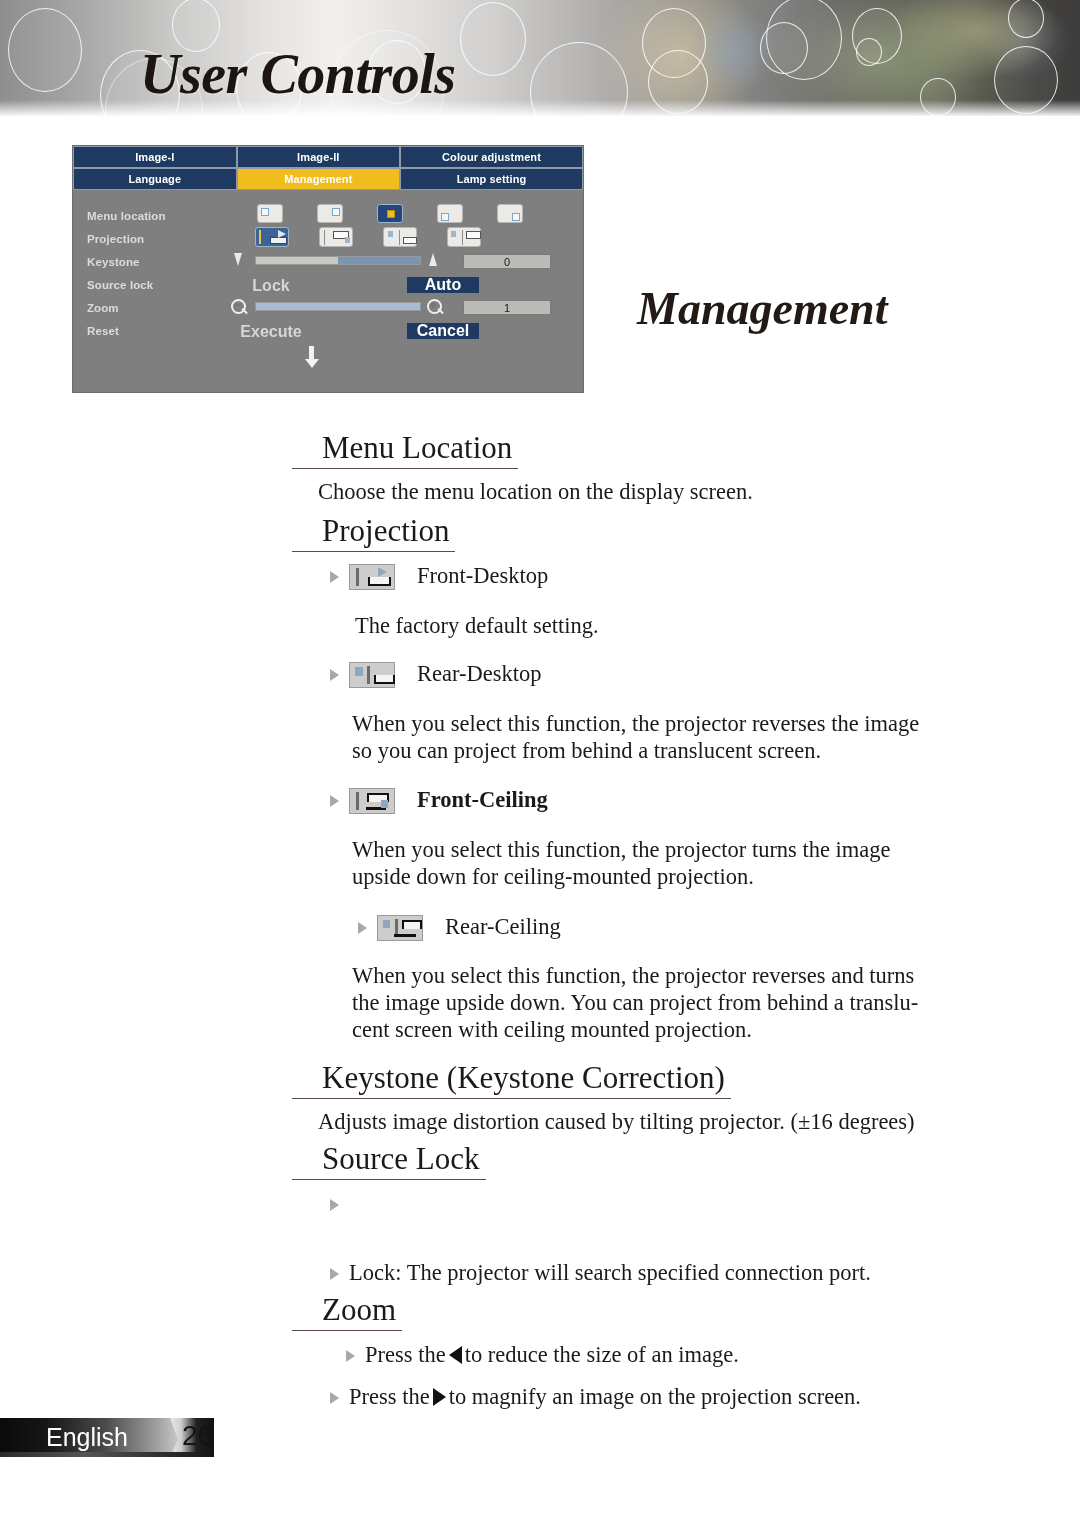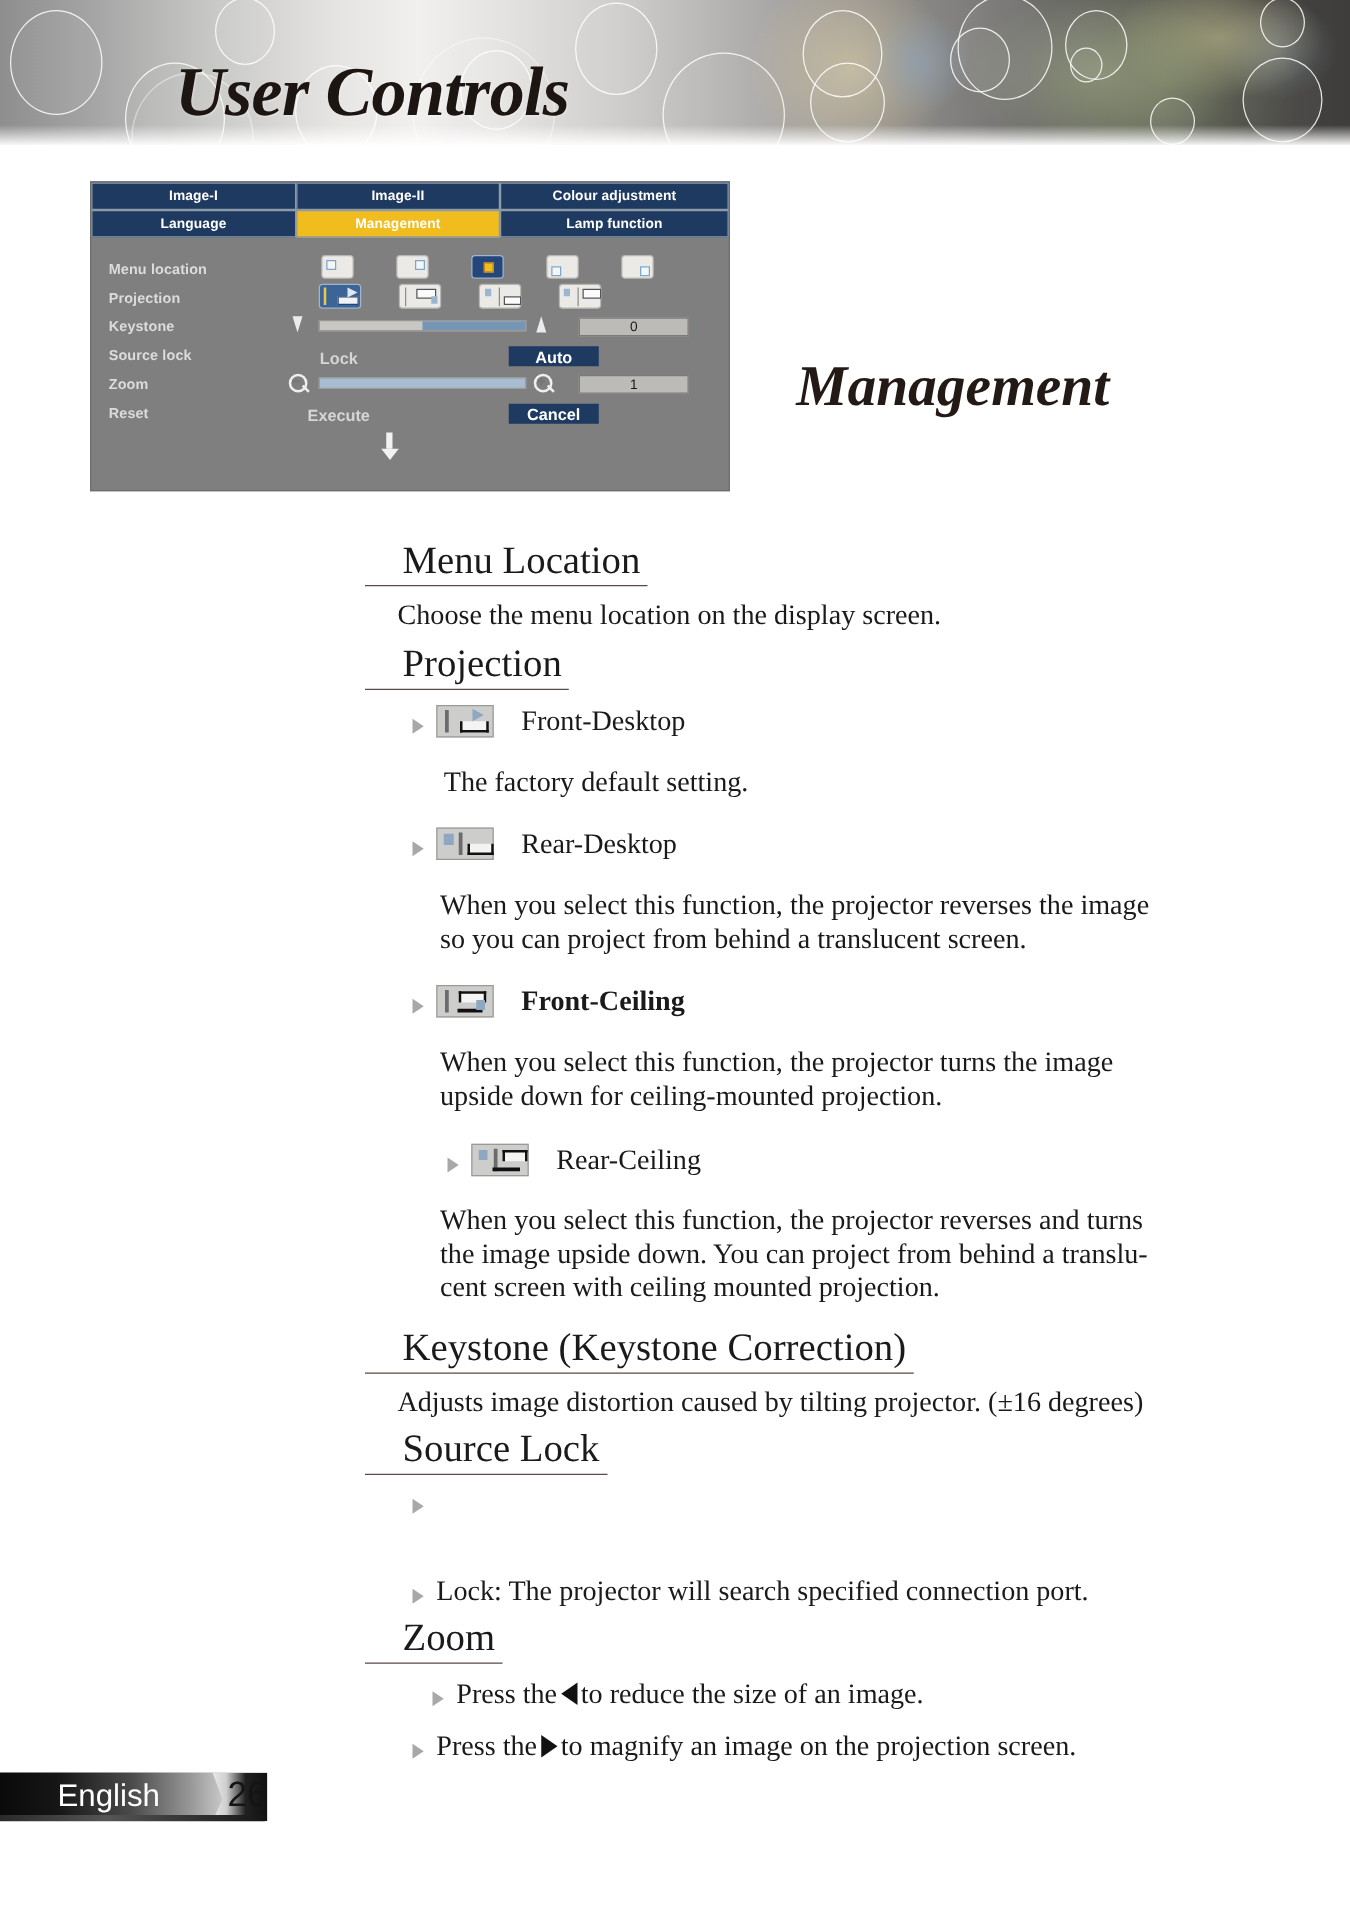--- a/index.html
+++ b/index.html
@@ -98,21 +98,21 @@
             border:1px solid #9b9996; box-sizing:border-box; }
   .slider .fill { position:absolute; left:0; top:0; bottom:0; background:#7796b5; }
   .slider .fill.right { left:auto; right:0; }
   .valbox { position:absolute; width:88px; height:15px;
             background:#bdbbb8; border:1px solid #7d7b78; box-sizing:border-box;
             display:flex; align-items:center; justify-content:center;
             font-family:"Liberation Sans", sans-serif; font-size:11px; color:#1a1a1a; }
 
   .osd-btn { position:absolute; height:16px; display:flex; align-items:center;
              justify-content:center;
-             font-family:"Liberation Sans", sans-serif; font-size:13px; font-weight:bold; }
+             font-family:"Liberation Sans", sans-serif; font-size:16px; font-weight:bold; }
   .osd-btn.plain { color:#d6d6d6; }
   .osd-btn.sel { background:#1e3a61; color:#ffffff; }
 
   
   .mgmt-title {
     position:absolute; left:637px; top:282px;
     font-family:"Liberation Serif", serif;
     font-style:italic; font-weight:bold; font-size:46px; color:#231a16;
   }
 
@@ -125,21 +125,21 @@
     border-bottom:1.6px solid #5a4b47;
     padding:0 6px 2px 30px;
     white-space:nowrap;
   }
   .para {
     position:absolute;
     font-family:"Liberation Serif", serif;
     font-size:22.5px; color:#1a1a1a; line-height:27px;
     white-space:pre-line;
   }
-  .bullet-row { position:absolute; display:flex; align-items:center; }
+  .bullet-row { position:absolute; display:flex; align-items:flex-start; }
   .tri {
     width:0; height:0; margin-top:9px; margin-right:10px; flex:0 0 auto;
     border-left:9px solid #a8a8a8;
     border-top:6px solid transparent;
     border-bottom:6px solid transparent;
   }
   .inline-icon {
     flex:0 0 auto; width:46px; height:26px; margin-top:2px; margin-right:22px;
     background:#cdcdcb; border:1px solid #9a9a98; box-sizing:border-box;
     position:relative;
@@ -216,21 +216,21 @@
 
   <div class="osd-tabs">
     <div class="osd-tabrow">
       <div class="osd-tab">Image-I</div>
       <div class="osd-tab">Image-II</div>
       <div class="osd-tab wide">Colour adjustment</div>
     </div>
     <div class="osd-tabrow">
       <div class="osd-tab">Language</div>
       <div class="osd-tab active">Management</div>
-      <div class="osd-tab wide">Lamp function</div>
+      <div class="osd-tab wide">Lamp setting</div>
     </div>
   </div>
 
   <div class="osd-body">
 
     <div class="osd-label" style="top:20px;">Menu location</div>
     <div class="osd-label" style="top:43px;">Projection</div>
     <div class="osd-label" style="top:66px;">Keystone</div>
     <div class="osd-label" style="top:89px;">Source lock</div>
     <div class="osd-label" style="top:112px;">Zoom</div>

